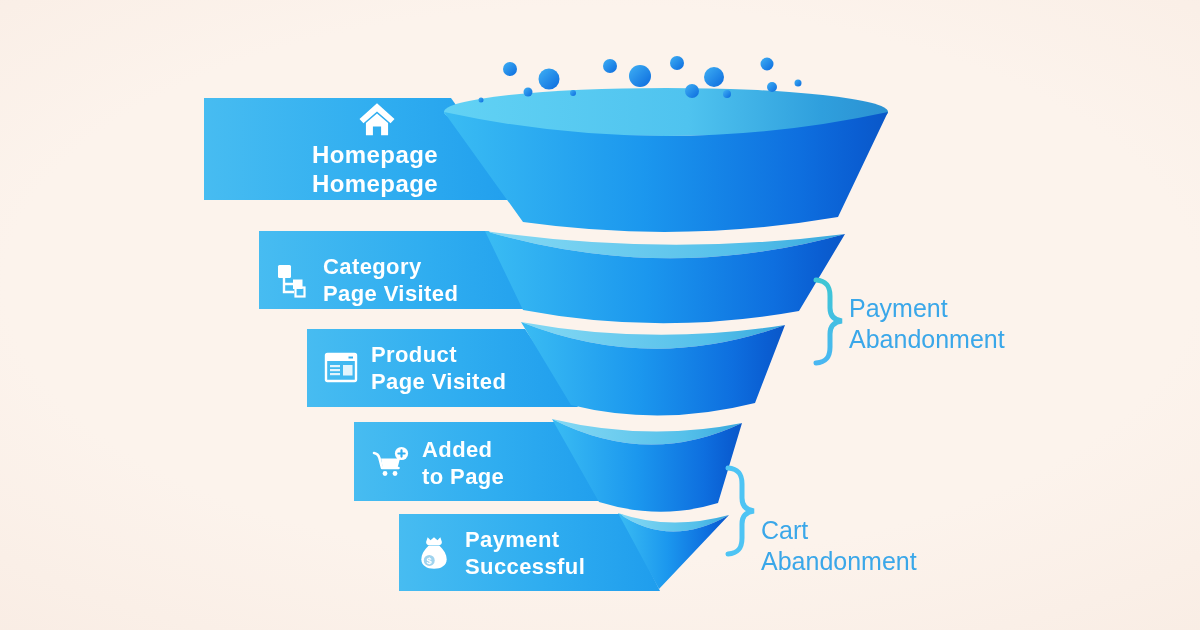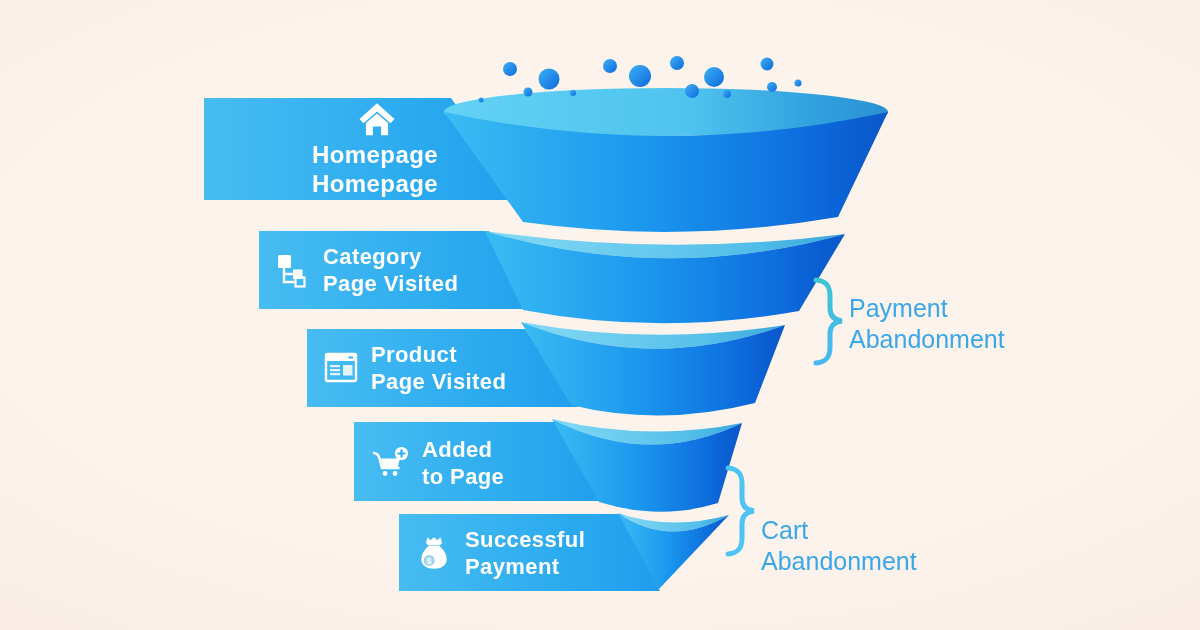--- a/index.html
+++ b/index.html
@@ -12,21 +12,21 @@
   .bar{
     position:absolute;z-index:2;display:flex;align-items:center;
     background:linear-gradient(90deg,#47bcf1 0%,#2fadf0 55%,#1f9ded 100%);
     color:#ffffff;
   }
   .bar .icon{flex:0 0 auto;display:flex;align-items:center;justify-content:center;margin-left:16px;}
   .bar .txt{margin-left:12px;font-weight:700;letter-spacing:.4px;}
   .bar .txt span{display:block;}
   .bar1{left:204px;top:98px;width:330px;height:104px;clip-path:polygon(0 0,247px 0,319px 102px,0 102px);flex-direction:column;}
   .bar1 .txt{font-size:24px;line-height:29px;}
-  .bar2{left:259px;top:231px;width:310px;height:78px;clip-path:polygon(0 0,230px 0,268px 78px,0 78px);}
+  .bar2{left:259px;top:231px;width:310px;height:98px;clip-path:polygon(0 0,230px 0,268px 78px,0 78px);}
   .bar3{left:307px;top:329px;width:280px;height:78px;clip-path:polygon(0 0,218px 0,271px 78px,0 78px);align-items:center;}
   .bar4{left:354px;top:422px;width:260px;height:81px;clip-path:polygon(0 0,203px 0,252px 79px,0 79px);}
   .bar5{left:399px;top:514px;width:262px;height:77px;clip-path:polygon(0 0,223px 0,261px 77px,0 77px);}
   .bar2 .txt,.bar3 .txt,.bar4 .txt,.bar5 .txt{font-size:22px;line-height:27px;}
   .annot{
     position:absolute;z-index:4;color:#3aa7e9;font-size:25px;line-height:31px;font-weight:400;
   }
   .annot span{display:block;}
   #annot-browse{left:849px;top:293px;}
   #annot-cart{left:761px;top:479px;margin-top:36px;}
@@ -104,22 +104,22 @@
   <div class="bar bar5">
     <span class="icon">
       <svg width="38" height="38" viewBox="0 0 36 36">
         <path d="M12 3 L14.7 6 L18 3 L21.3 6 L24 3 L25.5 7.5 C25.5 9.5 24 10.5 22.5 10.5 H13.5 C12 10.5 10.5 9.5 10.5 7.5 Z" fill="#fff"></path>
         <path d="M13 11 H23 C27.5 15.5 30 19.5 30 24 C30 30 24.8 33 18 33 C11.2 33 6 30 6 24 C6 19.5 8.5 15.5 13 11 Z" fill="#fff"></path>
         <circle cx="13.5" cy="25" r="5.2" fill="#9fd3ee"></circle>
         <text x="13.5" y="28.2" text-anchor="middle" font-size="9" font-weight="bold" fill="#ffffff" font-family="Liberation Sans, sans-serif">$</text>
       </svg>
     </span>
     <div class="txt">
+      <span>Payment</span>
       <span>Successful</span>
-      <span>Payment</span>
     </div>
   </div>
 
   <svg id="funnel-svg" width="1200" height="630" viewBox="0 0 1200 630">
     <defs>
       <linearGradient id="segBody" x1="0" y1="0" x2="1" y2="0">
         <stop offset="0" stop-color="#3abcf3"></stop>
         <stop offset="0.45" stop-color="#1b97ee"></stop>
         <stop offset="0.80" stop-color="#0e6fdf"></stop>
         <stop offset="0.93" stop-color="#0a5ed2"></stop>

